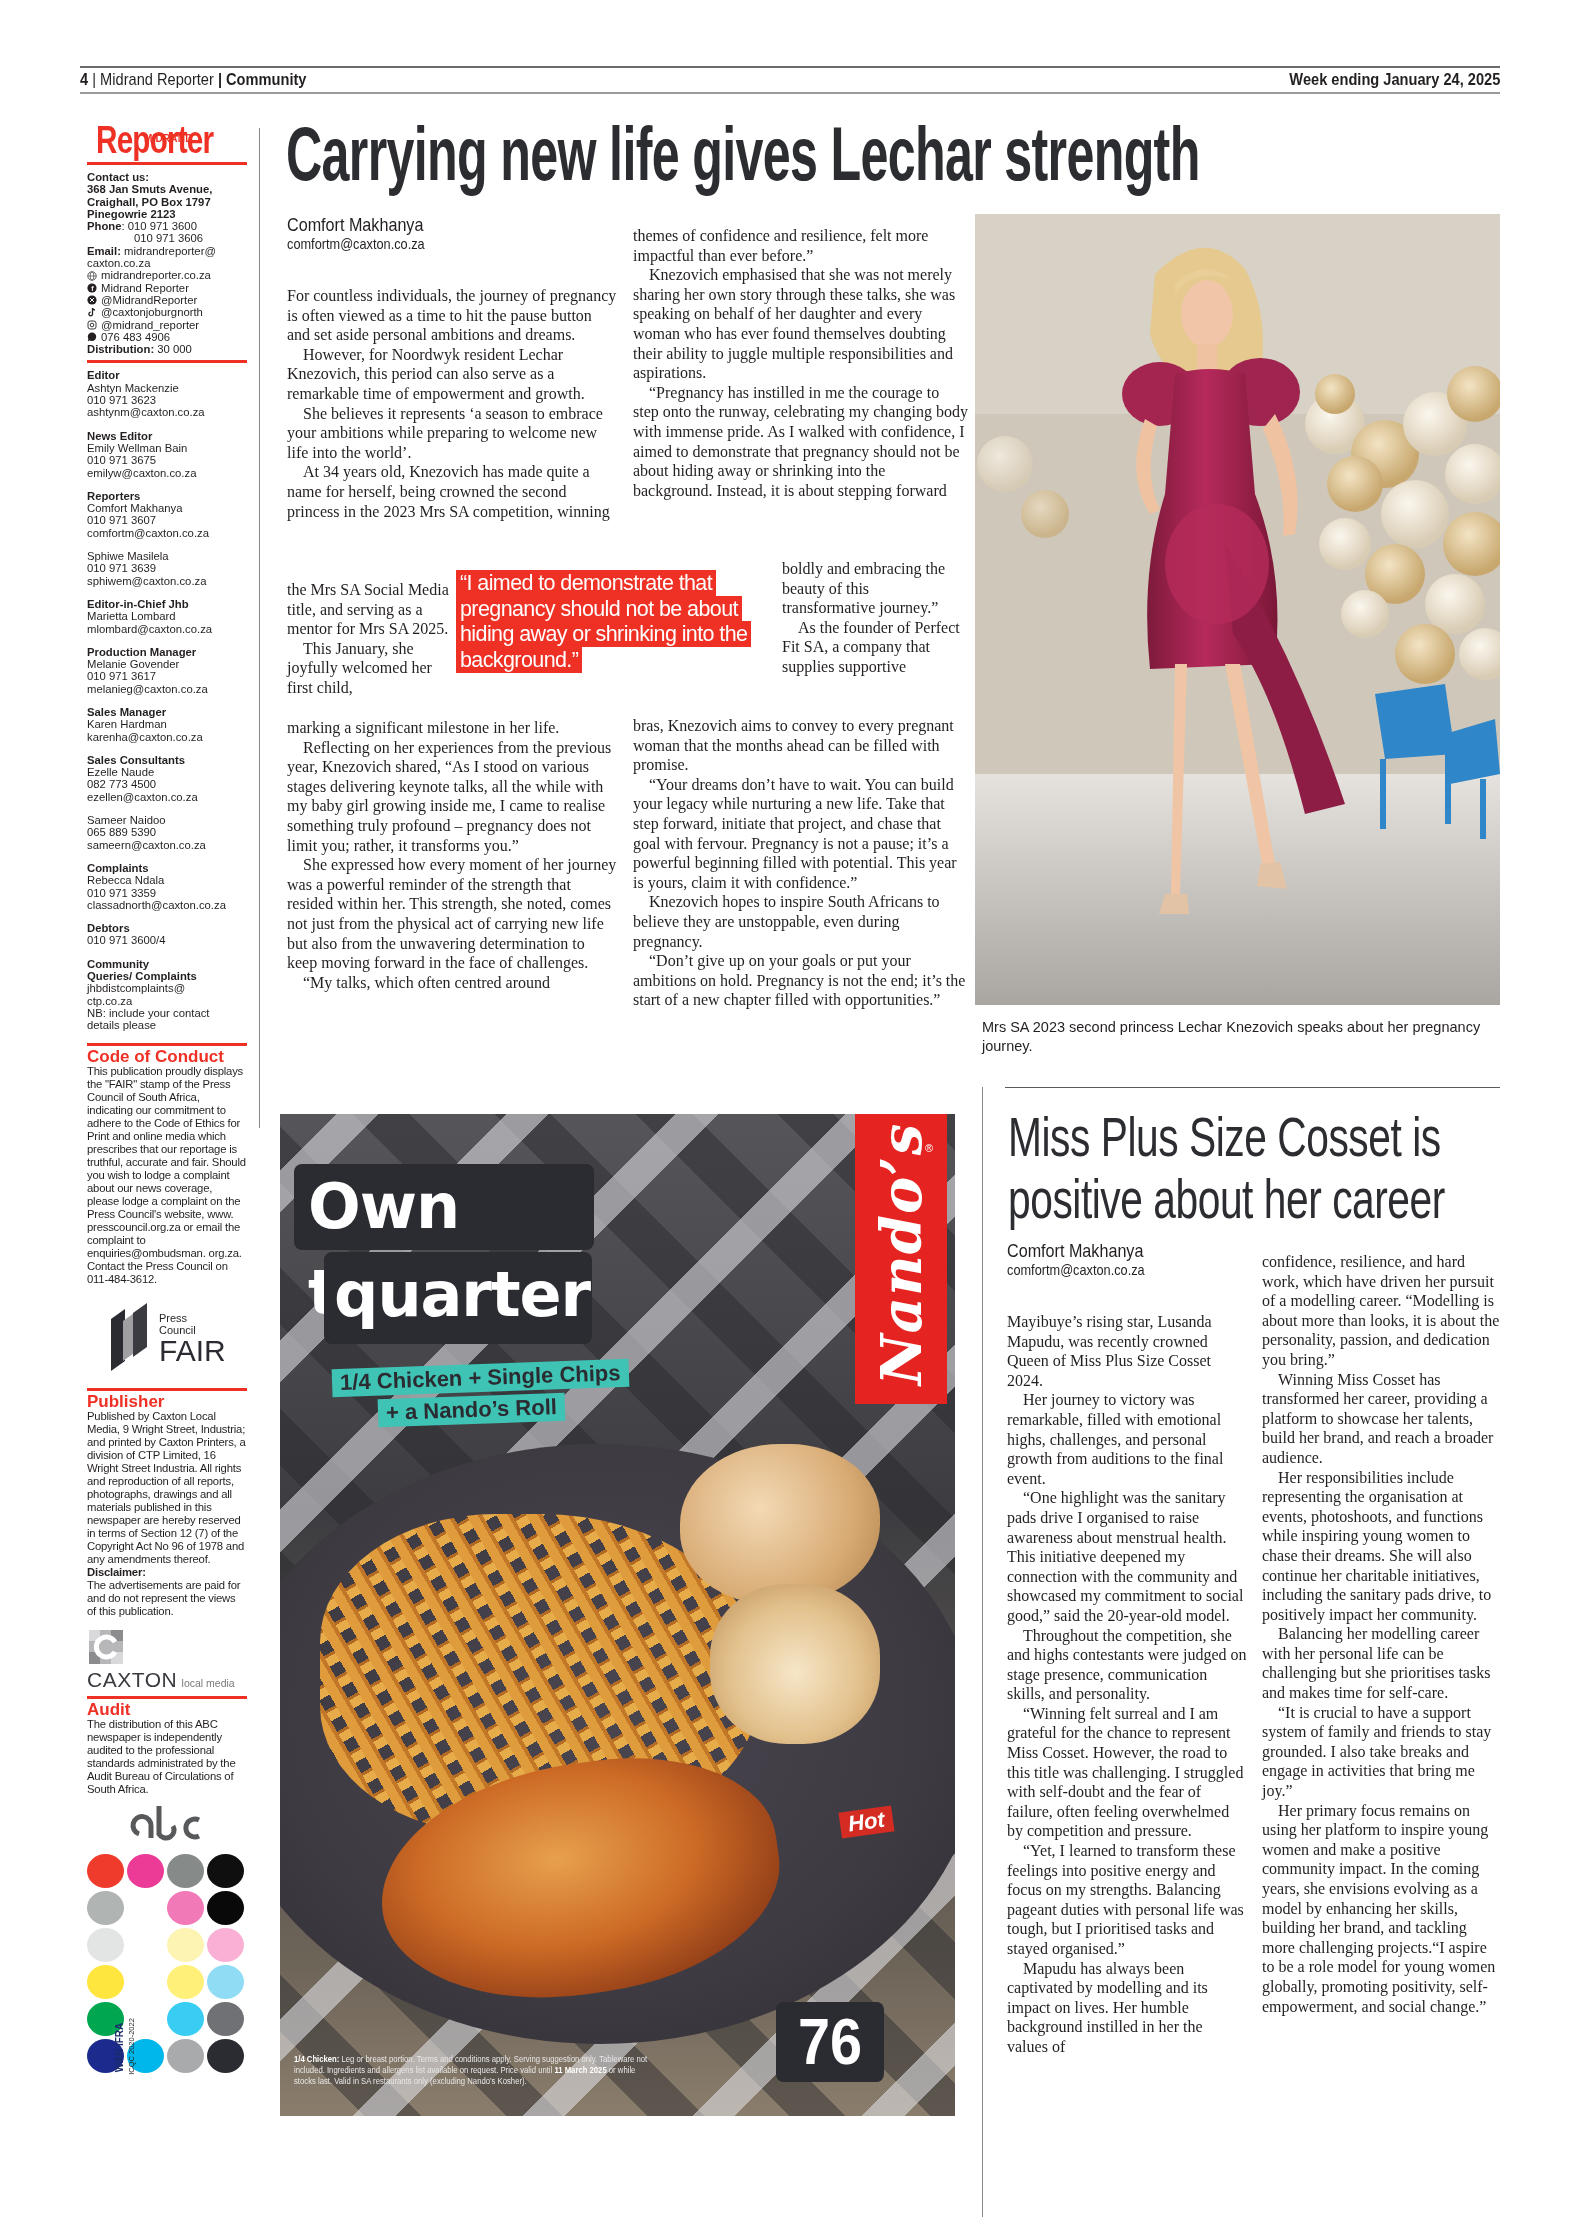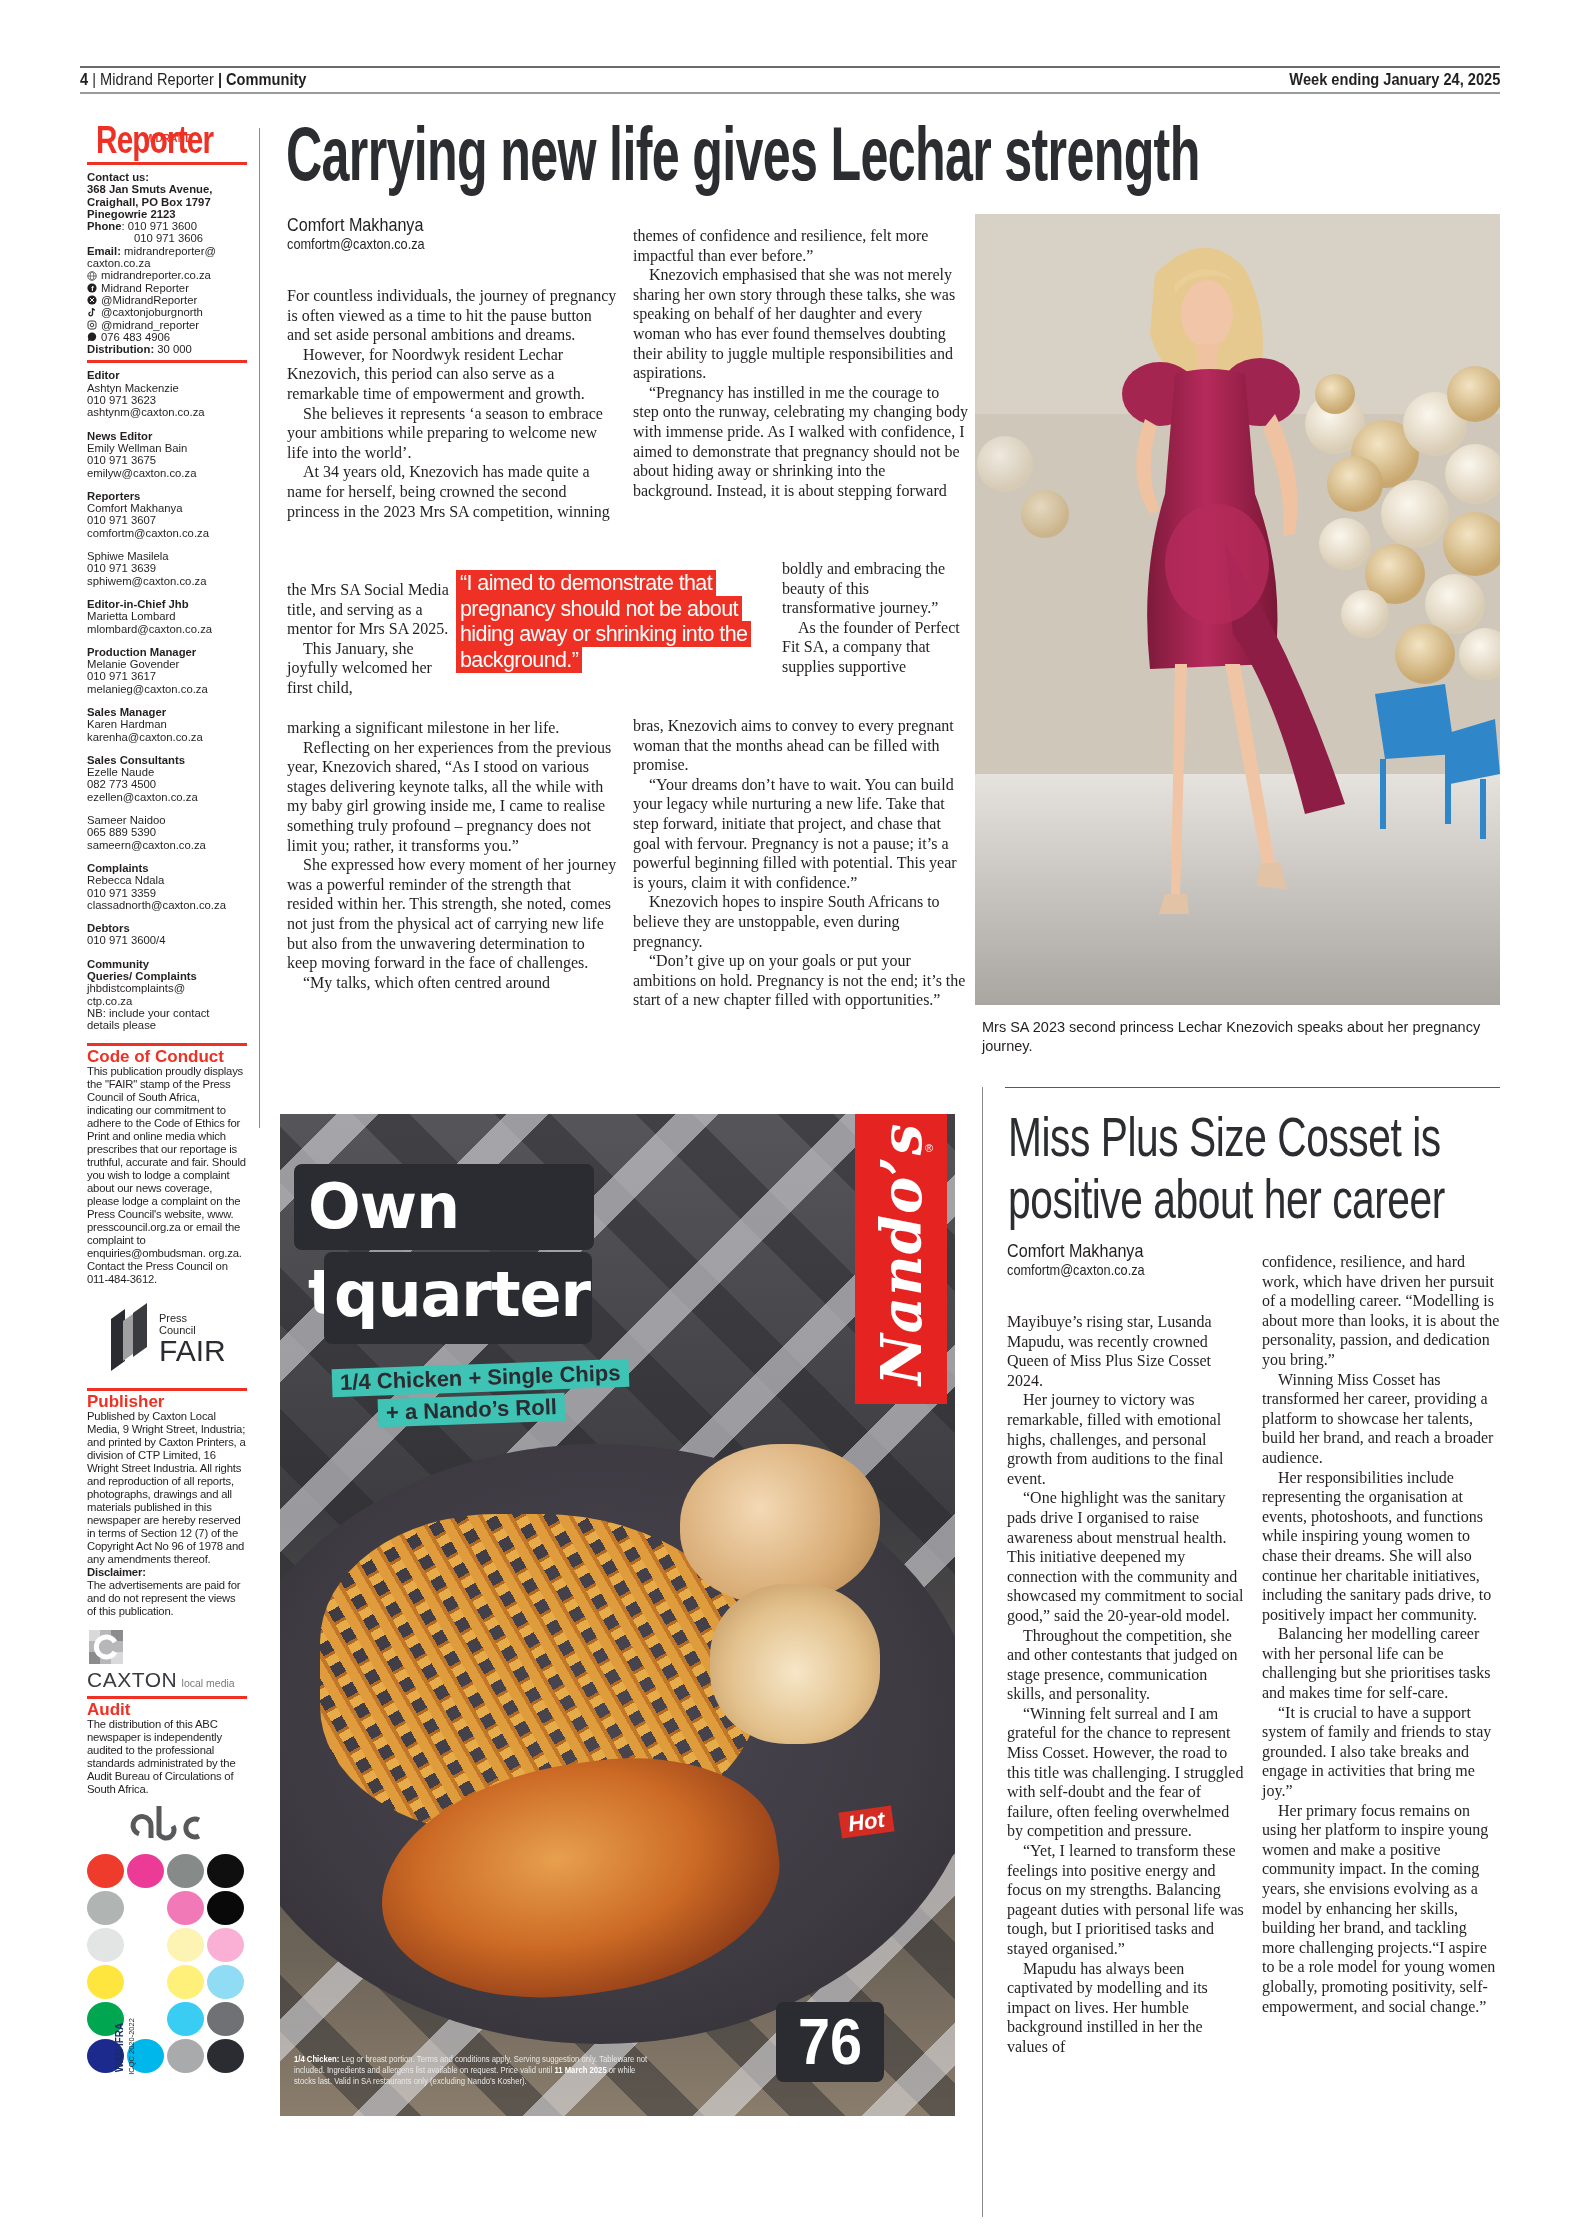--- a/index.html
+++ b/index.html
@@ -461,21 +461,21 @@
 </div>
 
 <div class="col" style="left:1007px; top:1240px; width:240px;">
   <div class="byline-name">Comfort Makhanya</div>
   <div class="byline-email">comfortm@caxton.co.za</div>
 </div>
 <div class="col body" style="left:1007px; top:1300px; width:240px;">
   <p class="first">Mayibuye’s rising star, Lusanda Mapudu, was recently crowned Queen of Miss Plus Size Cosset 2024.</p>
   <p>Her journey to victory was remarkable, filled with emotional highs, challenges, and personal growth from auditions to the final event.</p>
   <p>“One highlight was the sanitary pads drive I organised to raise awareness about menstrual health. This initiative deepened my connection with the community and showcased my commitment to social good,” said the 20-year-old model.</p>
-  <p>Throughout the competition, she and other contestants that judged on stage presence, communication skills, and personality.</p>
+  <p>Throughout the competition, she and highs contestants were judged on stage presence, communication skills, and personality.</p>
   <p>“Winning felt surreal and I am grateful for the chance to represent Miss Cosset. However, the road to this title was challenging. I struggled with self-doubt and the fear of failure, often feeling overwhelmed by competition and pressure.</p>
   <p>“Yet, I learned to transform these feelings into positive energy and focus on my strengths. Balancing pageant duties with personal life was tough, but I prioritised tasks and stayed organised.”</p>
   <p>Mapudu has always been captivated by modelling and its impact on lives. Her humble background instilled in her the values of</p>
 </div>
 <div class="col body" style="left:1262px; top:1240px; width:240px;">
   <p class="first">confidence, resilience, and hard work, which have driven her pursuit of a modelling career. “Modelling is about more than looks, it is about the personality, passion, and dedication you bring.”</p>
   <p>Winning Miss Cosset has transformed her career, providing a platform to showcase her talents, build her brand, and reach a broader audience.</p>
   <p>Her responsibilities include representing the organisation at events, photoshoots, and functions while inspiring young women to chase their dreams. She will also continue her charitable initiatives, including the sanitary pads drive, to positively impact her community.</p>
   <p>Balancing her modelling career with her personal life can be challenging but she prioritises tasks and makes time for self-care.</p>
   <p>“It is crucial to have a support system of family and friends to stay grounded. I also take breaks and engage in activities that bring me joy.”</p>

